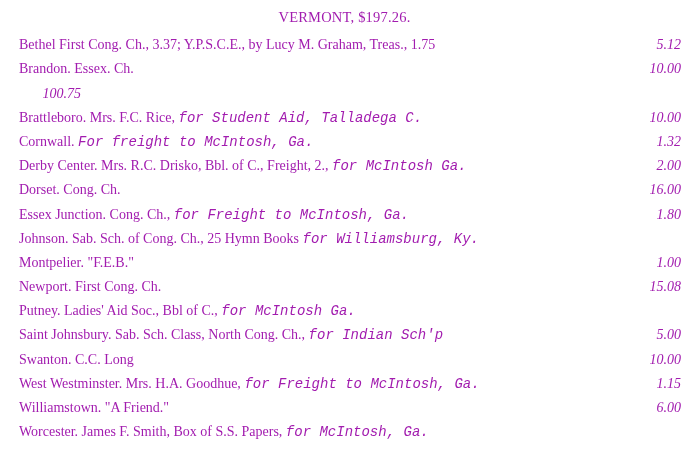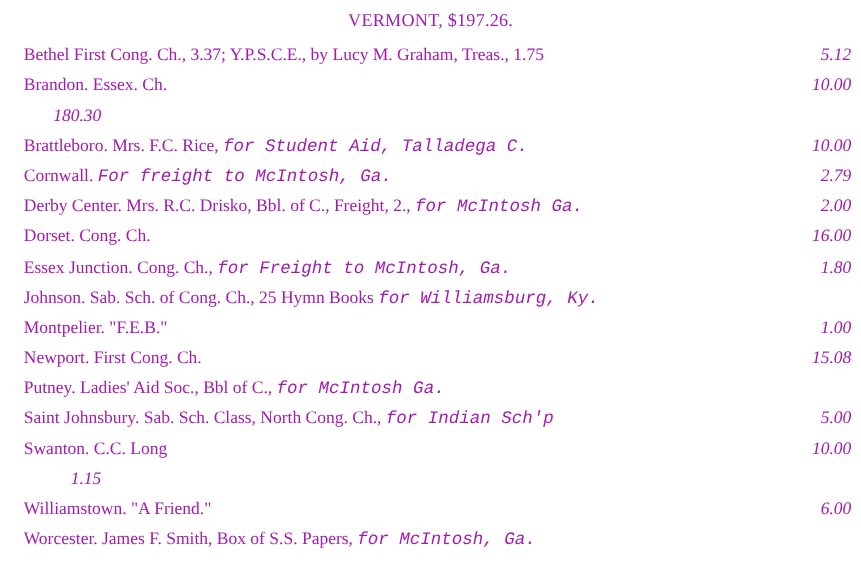--- a/index.html
+++ b/index.html
@@ -64,29 +64,29 @@
   <div class="rows" id="rows">
       <div class="row">
         <span class="desc"><span>Bethel First Cong. Ch., 3.37; Y.P.S.C.E., by Lucy M. Graham, Treas., 1.75</span></span>
         <span class="amount">5.12</span>
       </div>
       <div class="row">
         <span class="desc"><span>Brandon. Essex. Ch.</span></span>
         <span class="amount">10.00</span>
       </div>
       <div class="row">
-        <span class="amount">180.30</span>
+        <span class="amount">100.75</span>
       </div>
       <div class="row">
         <span class="desc"><span>Brattleboro. Mrs. F.C. Rice, </span><span class="purpose">for Student Aid, Talladega C.</span></span>
         <span class="amount">10.00</span>
       </div>
       <div class="row">
         <span class="desc"><span>Cornwall. </span><span class="purpose">For freight to McIntosh, Ga.</span></span>
-        <span class="amount">2.79</span>
+        <span class="amount">1.32</span>
       </div>
       <div class="row">
         <span class="desc"><span>Derby Center. Mrs. R.C. Drisko, Bbl. of C., Freight, 2., </span><span class="purpose">for McIntosh Ga.</span></span>
         <span class="amount">2.00</span>
       </div>
       <div class="row">
         <span class="desc"><span>Dorset. Cong. Ch.</span></span>
         <span class="amount">16.00</span>
       </div>
       <div class="row">
@@ -111,20 +111,21 @@
       </div>
       <div class="row">
         <span class="desc"><span>Saint Johnsbury. Sab. Sch. Class, North Cong. Ch., </span><span class="purpose">for Indian Sch'p</span></span>
         <span class="amount">5.00</span>
       </div>
       <div class="row">
         <span class="desc"><span>Swanton. C.C. Long</span></span>
         <span class="amount">10.00</span>
       </div>
       <div class="row">
+        <span class="desc"><span>West Westminster. Mrs. H.A. Goodhue, </span><span class="purpose">for Freight to McIntosh, Ga.</span></span>
         <span class="amount">1.15</span>
       </div>
       <div class="row">
         <span class="desc"><span>Williamstown. "A Friend."</span></span>
         <span class="amount">6.00</span>
       </div>
       <div class="row">
         <span class="desc"><span>Worcester. James F. Smith, Box of S.S. Papers, </span><span class="purpose">for McIntosh, Ga.</span></span>
         <span class="amount"></span>
       </div>

